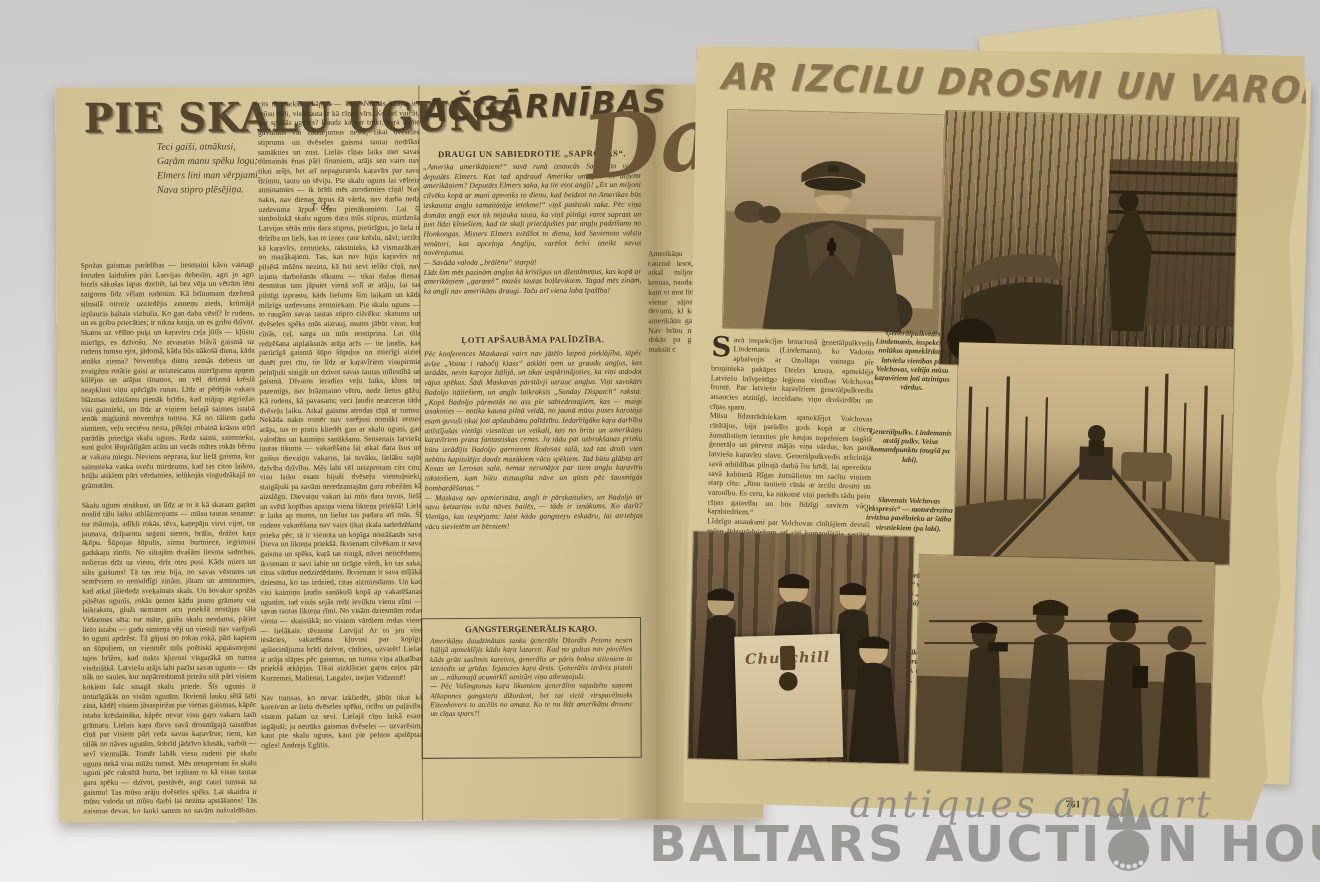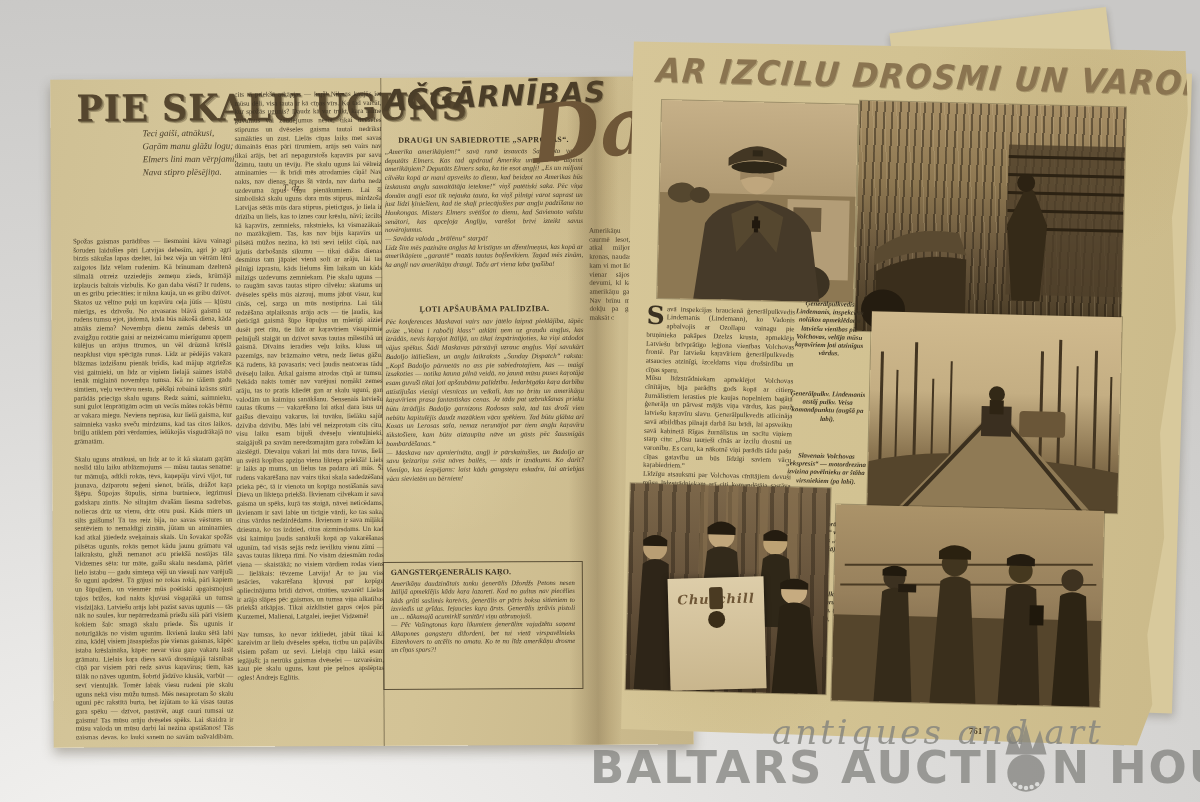--- a/index.html
+++ b/index.html
@@ -43,21 +43,21 @@
   #col2{left:184px;top:12px;width:147px;height:652px;}
   .vrule{position:absolute;width:1px;background:rgba(70,58,38,.55);}
   .mid-headline{position:absolute;left:334px;top:2px;width:210px;
     font-family:"DejaVu Sans",sans-serif;font-weight:700;font-style:italic;
     font-size:29px;letter-spacing:1px;color:#4a3d28;transform:rotate(-2deg);
     text-shadow:1px 1px 0 rgba(70,58,38,.35);white-space:nowrap;}
   .subhead{position:absolute;font-weight:700;font-size:8px;letter-spacing:.4px;
     text-align:center;color:#3c3324;}
   .boxed{position:absolute;left:330px;top:484px;width:200px;height:128px;
     border:1px solid rgba(62,52,34,.8);padding:5px 7px;box-sizing:border-box;}
-  .boxed .subhead2{font-weight:700;font-size:8px;text-align:left;margin-bottom:3px;color:#3c3324;}
+  .boxed .subhead2{font-weight:700;font-size:8px;text-align:center;margin-bottom:3px;color:#3c3324;}
   .boxed .bodysmall{font-size:6.8px;line-height:8.3px;text-align:justify;font-style:italic;
     color:#3f3526;white-space:pre-line;overflow:hidden;height:100px;}
   #script-d{position:absolute;left:482px;top:6px;width:110px;height:150px;overflow:hidden;
     font-family:"DejaVu Serif",serif;font-style:italic;font-weight:700;font-size:80px;
     color:#6e5638;transform:rotate(-5deg);}
   #back-frag{left:538px;top:150px;width:66px;height:498px;}
   
   #right-sheet{left:625px;top:44px;width:556px;height:696px;z-index:3;
     background:linear-gradient(95deg,#d6c698 0%,#d2c292 45%,#cbba8a 100%);
     transform:rotate(1.4deg);
@@ -125,21 +125,21 @@
 
   <div class="sheet" id="behind-strip"></div>
 
   <div class="sheet" id="edge1"></div>
 
   <div class="sheet stain" id="left-sheet">
     <div class="headline-left">PIE SKALU UGUNS</div>
 
     <div class="poem">
       <div>Teci gaiši, atnākusi,</div>
-      <div>Gaŗām manu glāžu logu;</div>
+      <div>Gaŗām manu spēku logu;</div>
       <div>Elmers lini man vērpjami,</div>
       <div>Nava stipro plēsējiņa.</div>
       <div class="attr">T. dz.</div>
     </div>
 
     <div class="bodycol" id="col1">Spožas gaismas parādības — liesmaini kāvu vainagi šoruden laidušies pāri Latvijas debesīm, agri jo agri birzīs sākušas lapas dzeltēt, lai bez vēja un vētrām lēni zaigotos līdz vēlam rudenim. Kā brīnumam dzeltenā silmalā otrreiz uzziedējis zemeņu zieds, krūmājā izplaucis baltais vizbulis. Ko gan daba vēstī? Ir rudens, un es gribu priecāties; ir nikna kauja, un es gribu dzīvot. Skatos uz vēlīno puķi un kaŗavīru ceļa jūtīs — kļūstu mierīgs, es dzīvošu. No atvasaras blāvā gaismā uz rudens tumsu ejot, jādomā, kāda būs nākošā diena, kāda atnāks ziema? Novembŗa dienu zemās debesis un zvaigžņu rotātie gaisi ar neizteicamu mierīgumu apņem kūlējus un arājus tīrumos, un vēl drūzmā krēslā neapklust viņu spēcīgās runas. Līdz ar pēdējās vakara blāzmas izdzišanu pienāk brīdis, kad mājup atgriežas visi gaitnieki, un līdz ar viņiem lielajā saimes istabā ienāk miglainā novembŗa tumsa. Kā no tāliem gadu simtiem, veļu vectēvu nesta, pēkšņi robainā krāsns stūrī parādās priecīga skalu uguns. Redz saimi, saimnieku, suni gulot lēnprātīgām acīm un vecās mātes rokās bērnu ar vakara miegu. Neviens neprasa, kur lielā gaisma, kur saimnieka vaska sveču mirdzums, kad tas citos laikos, briļļu atiklem pāri vērdamies, ielūkojās visgudrākajā no grāmatām.
 
 Skalu uguns atnākusi, un līdz ar to it kā skatam gaŗām noslīd tālu laiku atblāzmojums — mūsu tautas senatne: tur māmuļa, adīkli rokās, tēvs, kaņepāju virvi vijot, tur jaunava, dzīparotu seģeni sienot, brālis, drāžot kaŗa šķēpu. Šūpojas šūpulis, sirma burtniece, iegrimusi gadskaŗu zintīs. No siltajām dvašām liesma sadrebas, noliecas drīz uz vienu, drīz otru pusi. Kāds miers un silts gaišums! Tā tas reiz bija, no savas vēstures un sentēviem to nemaldīgi zinām, jūtam un atminamies, kad atkal jāiededz sveķainais skals. Un šovakar spožās pilsētas ugunīs, rokās ņemot kādu jaunu grāmatu vai laikrakstu, gluži nemanot acu priekšā nostājas tāla Vidzemes sēta: tur māte, gaišu skalu nesdama, pāriet lielo istabu — gadu simteņa vēji un viesuļi nav varējuši šo uguni apdzēst. Tā gājusi no rokas rokā, pāri kapiem un šūpuļiem, un vienmēr mūs poētiski apgaismojusi tajos brīžos, kad nakts kļuvusi visgaŗākā un tumsa visdziļākā. Latviešu arājs labi pazīst savas ugunis — tās nāk no saules, kur nepārredzamā priežu silā pāri visiem kokiem šalc smagā skalu priede. Šīs ugunis ir noturīgākās no visām ugunīm. Ikvienā lauku sētā labi zina, kādēļ visiem jāsaspiežas pie vienas gaismas, kāpēc istaba krēslaināka, kāpēc nevar visu gaŗo vakaru lasīt grāmatu. Lielais kaŗa dievs savā drosmīgajā taisnības cīņā par visiem pāri redz savus kaŗavīrus; tiem, kas tālāk no nāves ugunīm, šobrīd jādzīvo klusāk, varbūt — sevī vientuļāk. Tomēr labāk viesu rudeni pie skalu uguns nekā visu mūžu tumsā. Mēs nesaprotam šo skalu uguni pēc rakstītā burta, bet izjūtam to kā visas tautas gara spēku — dzīvot, pastāvēt, augt cauri tumsai uz gaismu! Tas mūsu arāju dvēseles spēks. Lai skaidra ir mūsu valoda un mūsu darbi lai nezina apstāšanos! Tās gaismas devas, ko lauki saņem no savām pašvaldībām, nevar darīt visus rudens vakarus gaišus. Ir tikai viens vārds, un viss</div>
     <div class="bodycol" id="col2">cits tā priekšā atkāpjas — kaŗš! Niknās kaujās iet mūsu dēli, visa tauta ir kā cīņas vīrs. Ko tad vaicāt, kur spožās ugunis? Daudz kā var trūkt, kaŗa laime guvumus vai zaudējumus nesot, tikai dvēseles stiprums un dvēseles gaisma tautai nedrīkst samākties un zust. Lielās cīņas laiks met savas dūmainās ēnas pāri tīrumiem, arājs sen vairs nav tikai arājs, bet arī nepagurstošs kaŗavīrs par savu dzimtu, tautu un tēviju. Pie skalu uguns lai vēlreiz atminamies — ik brīdi mēs atrodamies cīņā! Nav nakts, nav dienas āŗpus šā vārda, nav darba nedz uzdevuma āŗpus cīņu pienākumiem. Lai šī simboliskā skalu uguns dara mūs stiprus, mirdzoša Latvijas sētās mūs dara stiprus, pieticīgus, jo liela ir drīzība un liels, kas to iznes caur krēslu, nāvi; izcilts kā kaŗavīrs, zemnieks, rakstnieks, kā vismazākais no mazākajiem. Tas, kas nav bijis kaŗavīrs un pilsētā mūžos nezina, kā īsti sevi ielikt cīņā, nav izjutis darbošanās sīkumu — tikai dažas dienas desmitus tam jāpaiet vienā solī ar arāju, lai tas pilnīgi izprastu, kāds lielums šim laikam un kāds milzīgs uzdevums zemniekam. Pie skalu uguns — to raugām savas tautas stipro cilvēku: skatums un dvēseles spēks mūs aizrauj, mums jābūt visur, kur cīnās, ceļ, sarga un mūs nostiprina. Lai tāla redzēšana atplaiksnās arāja acīs — tie ļaudis, kas pieticīgā gaismā šūpo šūpuļus un mierīgi aiziet dusēt pret rītu, tie līdz ar kaŗavīriem visupirmie pelnījuši staigāt un dzīvot savas tautas mīlestībā un gaismā. Dīvains ieradies veļu laiks, kluss un pazemīgs, nav brāzmaino vētru, nedz lietus gāžu. Kā rudens, kā pavasaris; veci ļaudis neatceras tādu dvēseļu laiku. Atkal gaisma atrodas cīņā ar tumsu. Nekāda nakts tomēr nav varējusi nomākt zemes arāju, tas to pratis kliedēt gan ar skalu uguni, gan valodām un kaimiņu sanākšanu. Sensenais latviešu tautas tikums — vakarēšana lai atkal dara īsus un gaišus dievaiņu vakarus, lai tuvāku, lielāku sajūt dzīvība dzīvību. Mēs labi vēl neizprotam cits citu, visu laiku esam bijuši dvēseļu vientuļnieki, staigājuši pa savām neredzamajām gara robežām kā aizslēgti. Dievaiņu vakari lai mūs dara tuvus, lielā un svētā kopības apziņa viena likteņa priekšā! Liels ir laiks ap mums, un lielus tas padara arī mūs. Šī rudens vakarēšana nav vairs tikai skala sadedzēšana prieka pēc, tā ir vienota un kopīga nostāšanās sava Dieva un likteņa priekšā. Ikvienam cilvēkam ir sava gaisma un spēks, kuŗā tas staigā, nāvei neticēdams, ikvienam ir savi labie un ticīgie vārdi, ko tas saka, citus vārdus nedzirdēdams. Ikvienam ir sava mīļākā dziesma, ko tas izdzied, citas aizmirsdams. Un kad visi kaimiņu ļaudis sanākuši kopā ap vakarēšanas ugunīm, tad visās sejās redz ievilktu vienu zīmi — savas tautas likteņa rīmi. No visām dziesmām rodas viena — skaistākā; no visiem vārdiem rodas viens — lielākais: tēvzeme Latvija! Ar to jau viss iesācies, vakarēšana kļuvusi par kopīgu apliecinājuma brīdi dzīvot, cīnīties, uzvarēt! Lielas ir arāja slāpes pēc gaismas, un tumsa viņa alkatības priekšā atkāpjas. Tikai aizklīstiet gaŗos ceļos pāri Kurzemei, Malienai, Latgalei, ieejiet Vidzemē!
 

